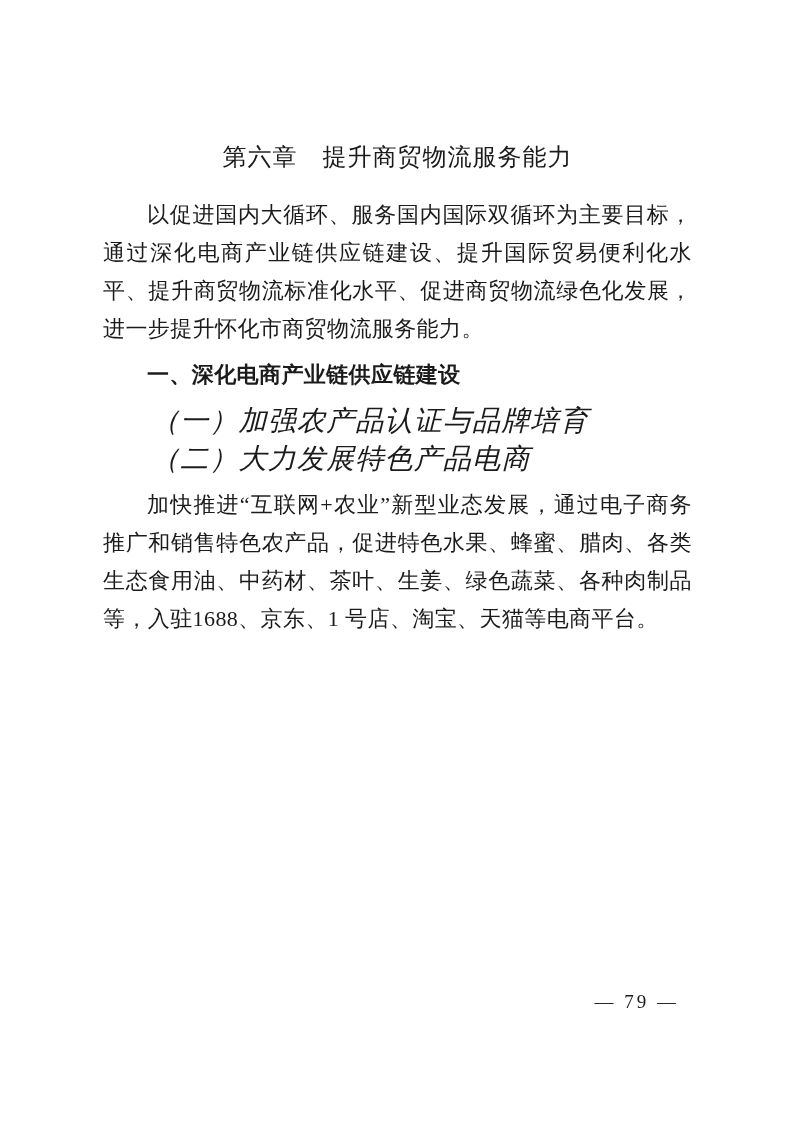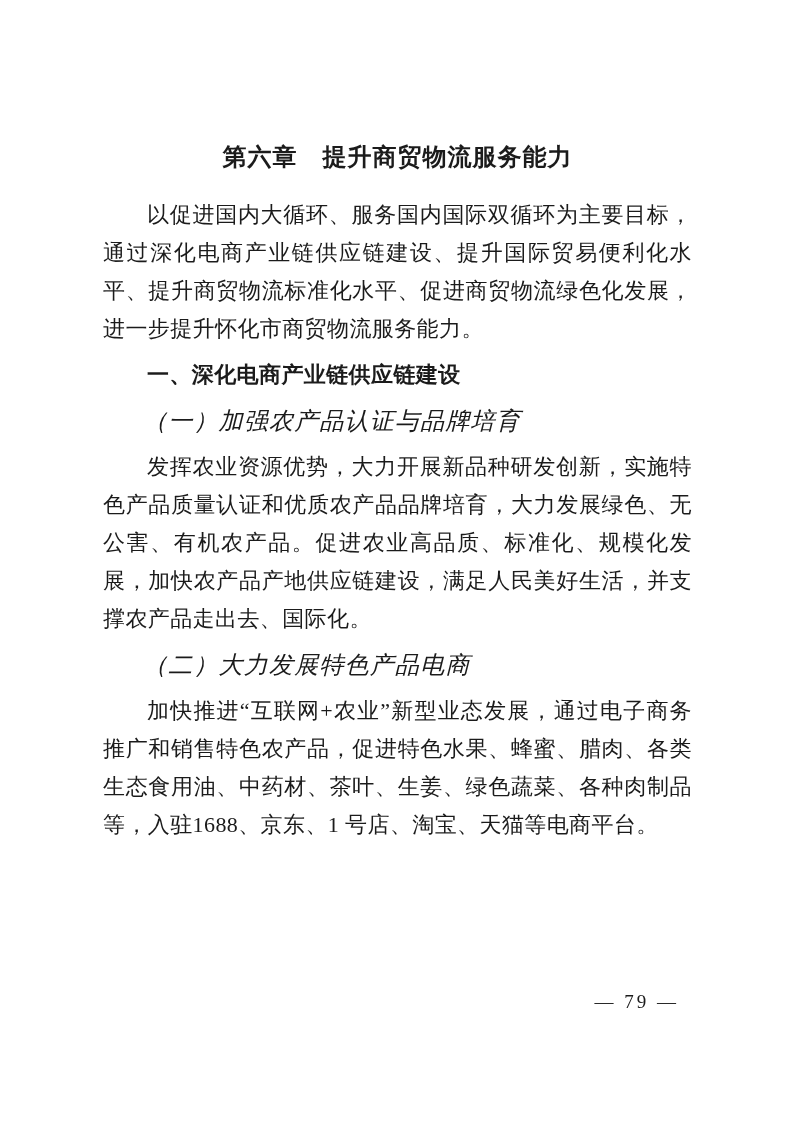--- a/index.html
+++ b/index.html
@@ -16,21 +16,21 @@
     padding: 140px 93px 0 95px;
     color: #1b1b1b;
     font-family: "Liberation Serif", "DejaVu Serif", serif;
     font-size: 22px;
     line-height: 38px;
     letter-spacing: 0.4px;
     overflow: hidden;
   }
   .chapter-title {
     font-family: "DejaVu Sans", "Liberation Sans", sans-serif;
-    font-weight: bold;
+    font-weight: normal;
     font-size: 24px;
     line-height: 34px;
     text-align: center;
     letter-spacing: 1px;
     margin: 0 0 22px 0;
   }
   .body-para {
     margin: 8px;
     text-indent: 2em;
     text-align: justify;
@@ -42,21 +42,21 @@
     font-family: "DejaVu Sans", "Liberation Sans", sans-serif;
     font-weight: bold;
     font-size: 22px;
     line-height: 38px;
   }
   .subsection-heading {
     margin: 0;
     text-indent: 2em;
     font-style: italic; 
     font-weight: normal;
-    font-size: 24px;
+    font-size: 28px;
     line-height: 38px;
     letter-spacing: 1.2px;
   }
   .page-number {
     position: absolute;
     top: 988px;
     right: 114px;
     font-size: 19px;
     line-height: 28px;
     letter-spacing: 3px;
@@ -70,21 +70,20 @@
 <div class="page">
 
   <h1 class="chapter-title">第六章　提升商贸物流服务能力</h1>
 
   <p class="body-para">以促进国内大循环、服务国内国际双循环为主要目标，通过深化电商产业链供应链建设、提升国际贸易便利化水平、提升商贸物流标准化水平、促进商贸物流绿色化发展，进一步提升怀化市商贸物流服务能力。</p>
 
   <h2 class="section-heading">一、深化电商产业链供应链建设</h2>
 
   <h3 class="subsection-heading">（一）加强农产品认证与品牌培育</h3>
 
-  <p class="body-para">发挥农业资源优势，大力开展新品种研发创新，实施特色产品质量认证和优质农产品品牌培育，大力发展绿色、无公害、有机农产品。促进农业高品质、标准化、规模化发展，加快农产品产地供应链建设，满足人民美好生活，并支撑农产品走出去、国际化。</p>
 
   <h3 class="subsection-heading">（二）大力发展特色产品电商</h3>
 
   <p class="body-para">加快推进“互联网+农业”新型业态发展，通过电子商务推广和销售特色农产品，促进特色水果、蜂蜜、腊肉、各类生态食用油、中药材、茶叶、生姜、绿色蔬菜、各种肉制品等，入驻1688、京东、1 号店、淘宝、天猫等电商平台。</p>
 
 
   <div class="page-number">— 79 —</div>
 
 </div>
 

